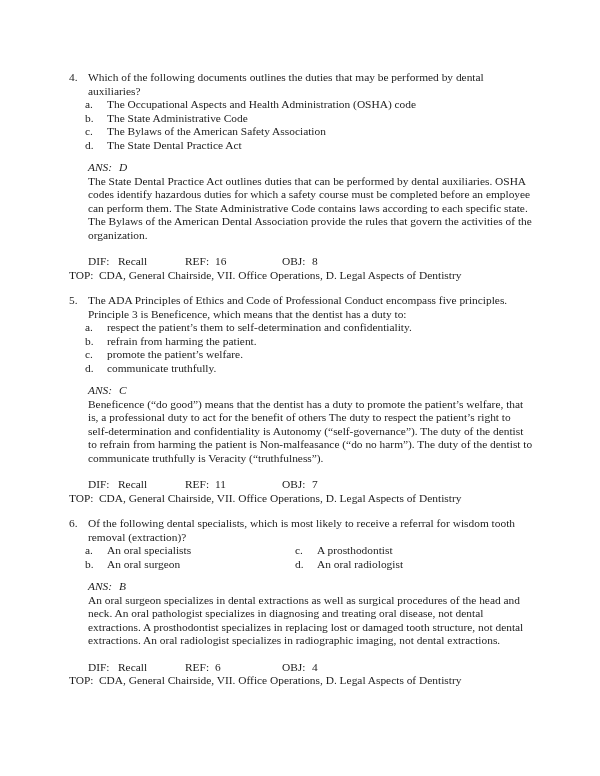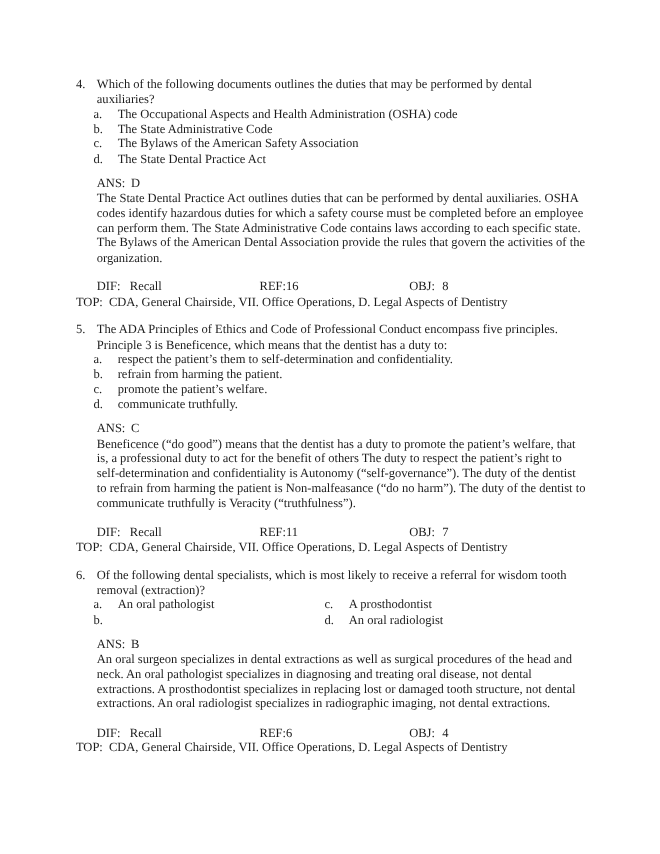--- a/index.html
+++ b/index.html
@@ -16,26 +16,26 @@
   .q { margin-bottom:12px; }
   .q-head { display:flex; }
   .q-num { width:19px; flex:none; }
   .q-stem { flex:1; }
   .opts { margin-left:16px; }
   .opt { display:flex; }
   .opt-letter { width:22px; flex:none; }
   .opt-text { flex:1; }
   .opts-grid { margin-left:16px; display:grid; grid-template-columns:210px 1fr; }
   .ans-block { margin-left:19px; margin-top:9px; }
-  .ans-line { display:flex; }
+  .ans-line { display:flex;font-style:italic; }
   .ans-label { width:31px; flex:none; }
-  .meta-row { margin-left:19px; margin-top:13px; display:flex;gap:45px; }
+  .meta-row { margin-left:19px; margin-top:13px; display:flex; }
   .pair { display:flex; }
   .pair-dif { width:97px; flex:none; }
-  .pair-ref { width:97px; flex:none;text-align:right; }
+  .pair-ref { width:97px; flex:none; }
   .pair-label { width:30px; flex:none; }
   .top-row { display:flex; }
   .top-label { width:30px; flex:none; }
   .top-value { flex:1; }
 </style>
 </head>
 <body>
 
 <div class="page">
   <div class="content">
@@ -141,28 +141,29 @@
     </div>
 
     <div class="q">
       <div class="q-head">
         <span class="q-num">6.</span>
         <span class="q-stem">Of the following dental specialists, which is most likely to receive a referral for wisdom tooth removal (extraction)?</span>
       </div>
       <div class="opts-grid">
         <div class="opt">
           <span class="opt-letter">a.</span>
-          <span class="opt-text">An oral pathologist</span>
+          <span class="opt-text">An oral specialists</span>
         </div>
         <div class="opt">
           <span class="opt-letter">c.</span>
           <span class="opt-text">A prosthodontist</span>
         </div>
         <div class="opt">
           <span class="opt-letter">b.</span>
+          <span class="opt-text">An oral surgeon</span>
         </div>
         <div class="opt">
           <span class="opt-letter">d.</span>
           <span class="opt-text">An oral radiologist</span>
         </div>
       </div>
       <div class="ans-block">
         <div class="ans-line">
           <span class="ans-label">ANS:</span>
           <span>B</span>

